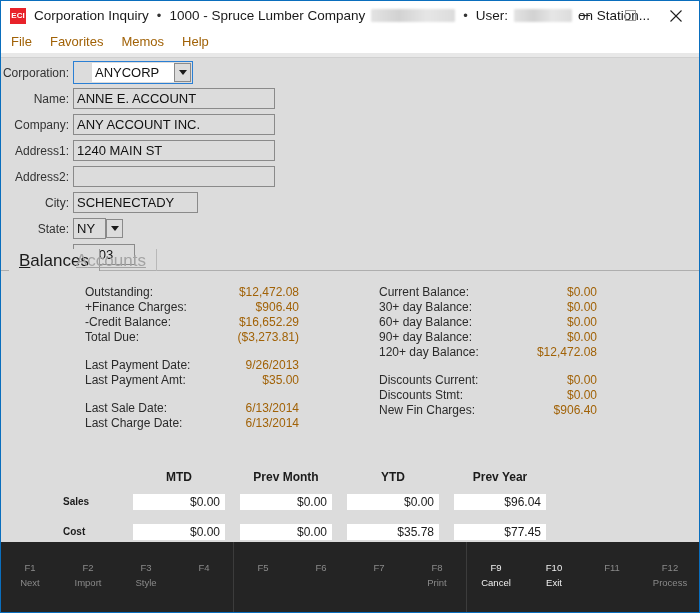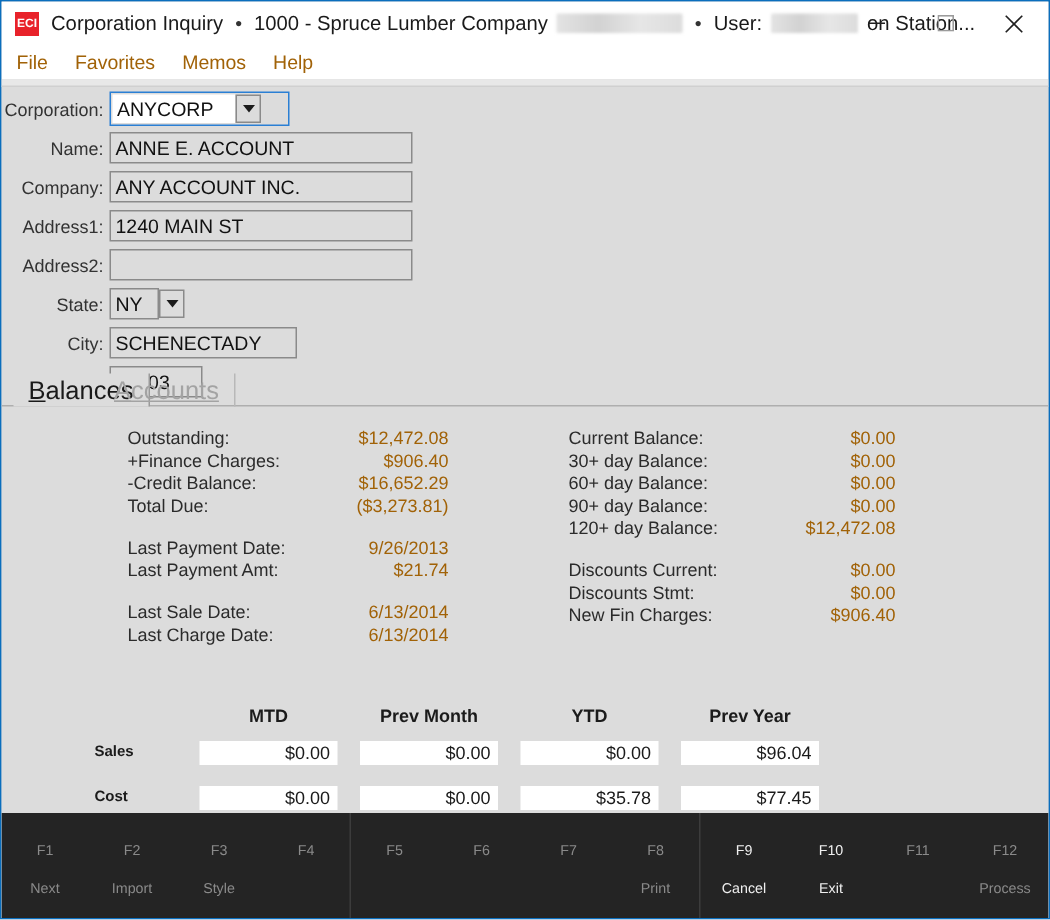--- a/index.html
+++ b/index.html
@@ -122,20 +122,21 @@
     overflow: hidden;
     font-family: "Liberation Sans", sans-serif;
   }
   .combo-wrap {
     position: relative;
     display: flex;
     height: 23px;
     border: 1px solid #2a7fd4;
     background: #dcdcdc;
     padding: 1px;
+    justify-content: flex-end;
   }
   .combo-wrap .finput {
     border: none;
     background: #dcdcdc;
     height: 19px;
     line-height: 19px;
   }
   .combo-btn {
     width: 17px; height: 19px;
     background: #dcdcdc;
@@ -254,21 +255,21 @@
   }
   .fkey .fk-num {
     display: block;
     font-size: 9.5px;
     color: #8a8a8a;
   }
   .fkey .fk-lbl {
     display: block;
     font-size: 9.5px;
     color: #8a8a8a;
-    margin-top: 12px;
+    margin-top: 2px;
   }
   .fkey.bright .fk-num, .fkey.bright .fk-lbl { color: #efefef; }
 </style>
 </head>
 <body>
 
 <div id="app">
 
   <div class="titlebar">
     <div class="app-icon">ECI</div>
@@ -339,35 +340,35 @@
         <div class="flabel">Address1:</div>
         <div class="finput" style="width:202px;">1240 MAIN ST</div>
       </div>
 
       <div class="frow">
         <div class="flabel">Address2:</div>
         <div class="finput" style="width:202px;"></div>
       </div>
 
       <div class="frow">
+        <div class="flabel">City:</div>
+        <div class="finput" style="width:125px;">SCHENECTADY</div>
+      </div>
+
+      <div class="frow">
         <div class="flabel">State:</div>
         <div class="combo-plain">
           <div class="finput" style="width:33px;">NY</div>
           <div class="combo-btn">
             <span class="arrow-dn"></span>
           </div>
         </div>
       </div>
 
       <div class="frow">
-        <div class="flabel">City:</div>
-        <div class="finput" style="width:125px;">SCHENECTADY</div>
-      </div>
-
-      <div class="frow">
         <div class="flabel">Zip:</div>
         <div class="finput" style="width:62px;">12303</div>
       </div>
 
     </div>
 
     <div class="tabstrip">
       <div class="tab active"><u>B</u><span>alances</span></div>
       <div class="tab disabled"><u>A</u><span>ccounts</span></div>
     </div>
@@ -389,21 +390,21 @@
         <span>Total Due:</span>
         <span class="v">($3,273.81)</span>
       </div>
       <div class="bal-gap"></div>
       <div class="bal-row">
         <span>Last Payment Date:</span>
         <span class="v">9/26/2013</span>
       </div>
       <div class="bal-row">
         <span>Last Payment Amt:</span>
-        <span class="v">$21.74</span>
+        <span class="v">$35.00</span>
       </div>
       <div class="bal-gap"></div>
       <div class="bal-row">
         <span>Last Sale Date:</span>
         <span class="v">6/13/2014</span>
       </div>
       <div class="bal-row">
         <span>Last Charge Date:</span>
         <span class="v">6/13/2014</span>
       </div>

